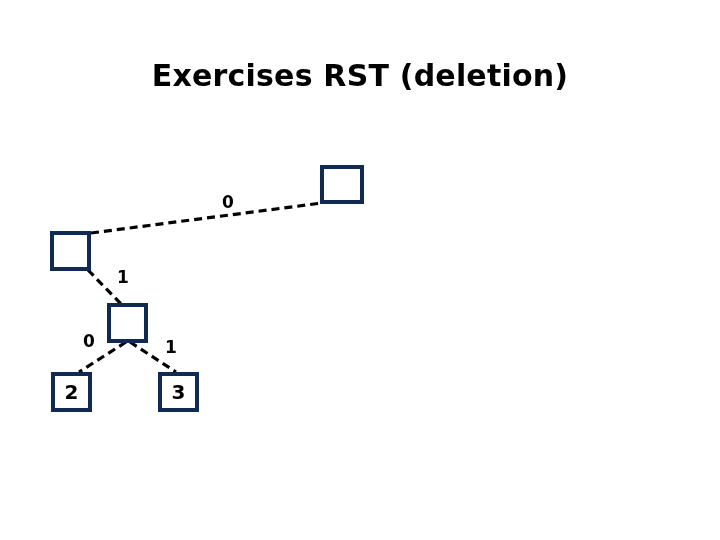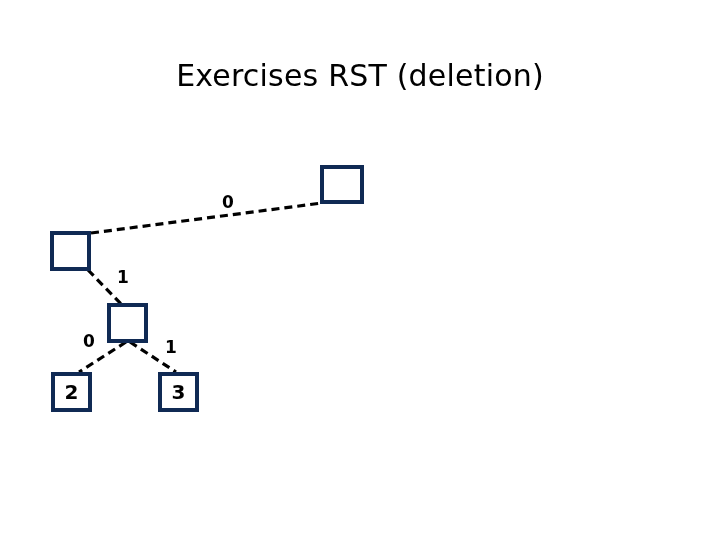--- a/index.html
+++ b/index.html
@@ -16,21 +16,21 @@
     font-family: "DejaVu Sans", sans-serif;
   }
   #slide-title {
     position: absolute;
     left: 0;
     top: 58px;
     width: 720px;
     text-align: center;
     font-family: "DejaVu Sans", sans-serif;
     font-size: 30px;
-    font-weight: normal;
+    font-weight: bold;
     color: #000000;
     letter-spacing: 0.2px;
     white-space: nowrap;
   }
   #tree-canvas {
     position: absolute;
     left: 0;
     top: 0;
     width: 720px;
     height: 540px;

